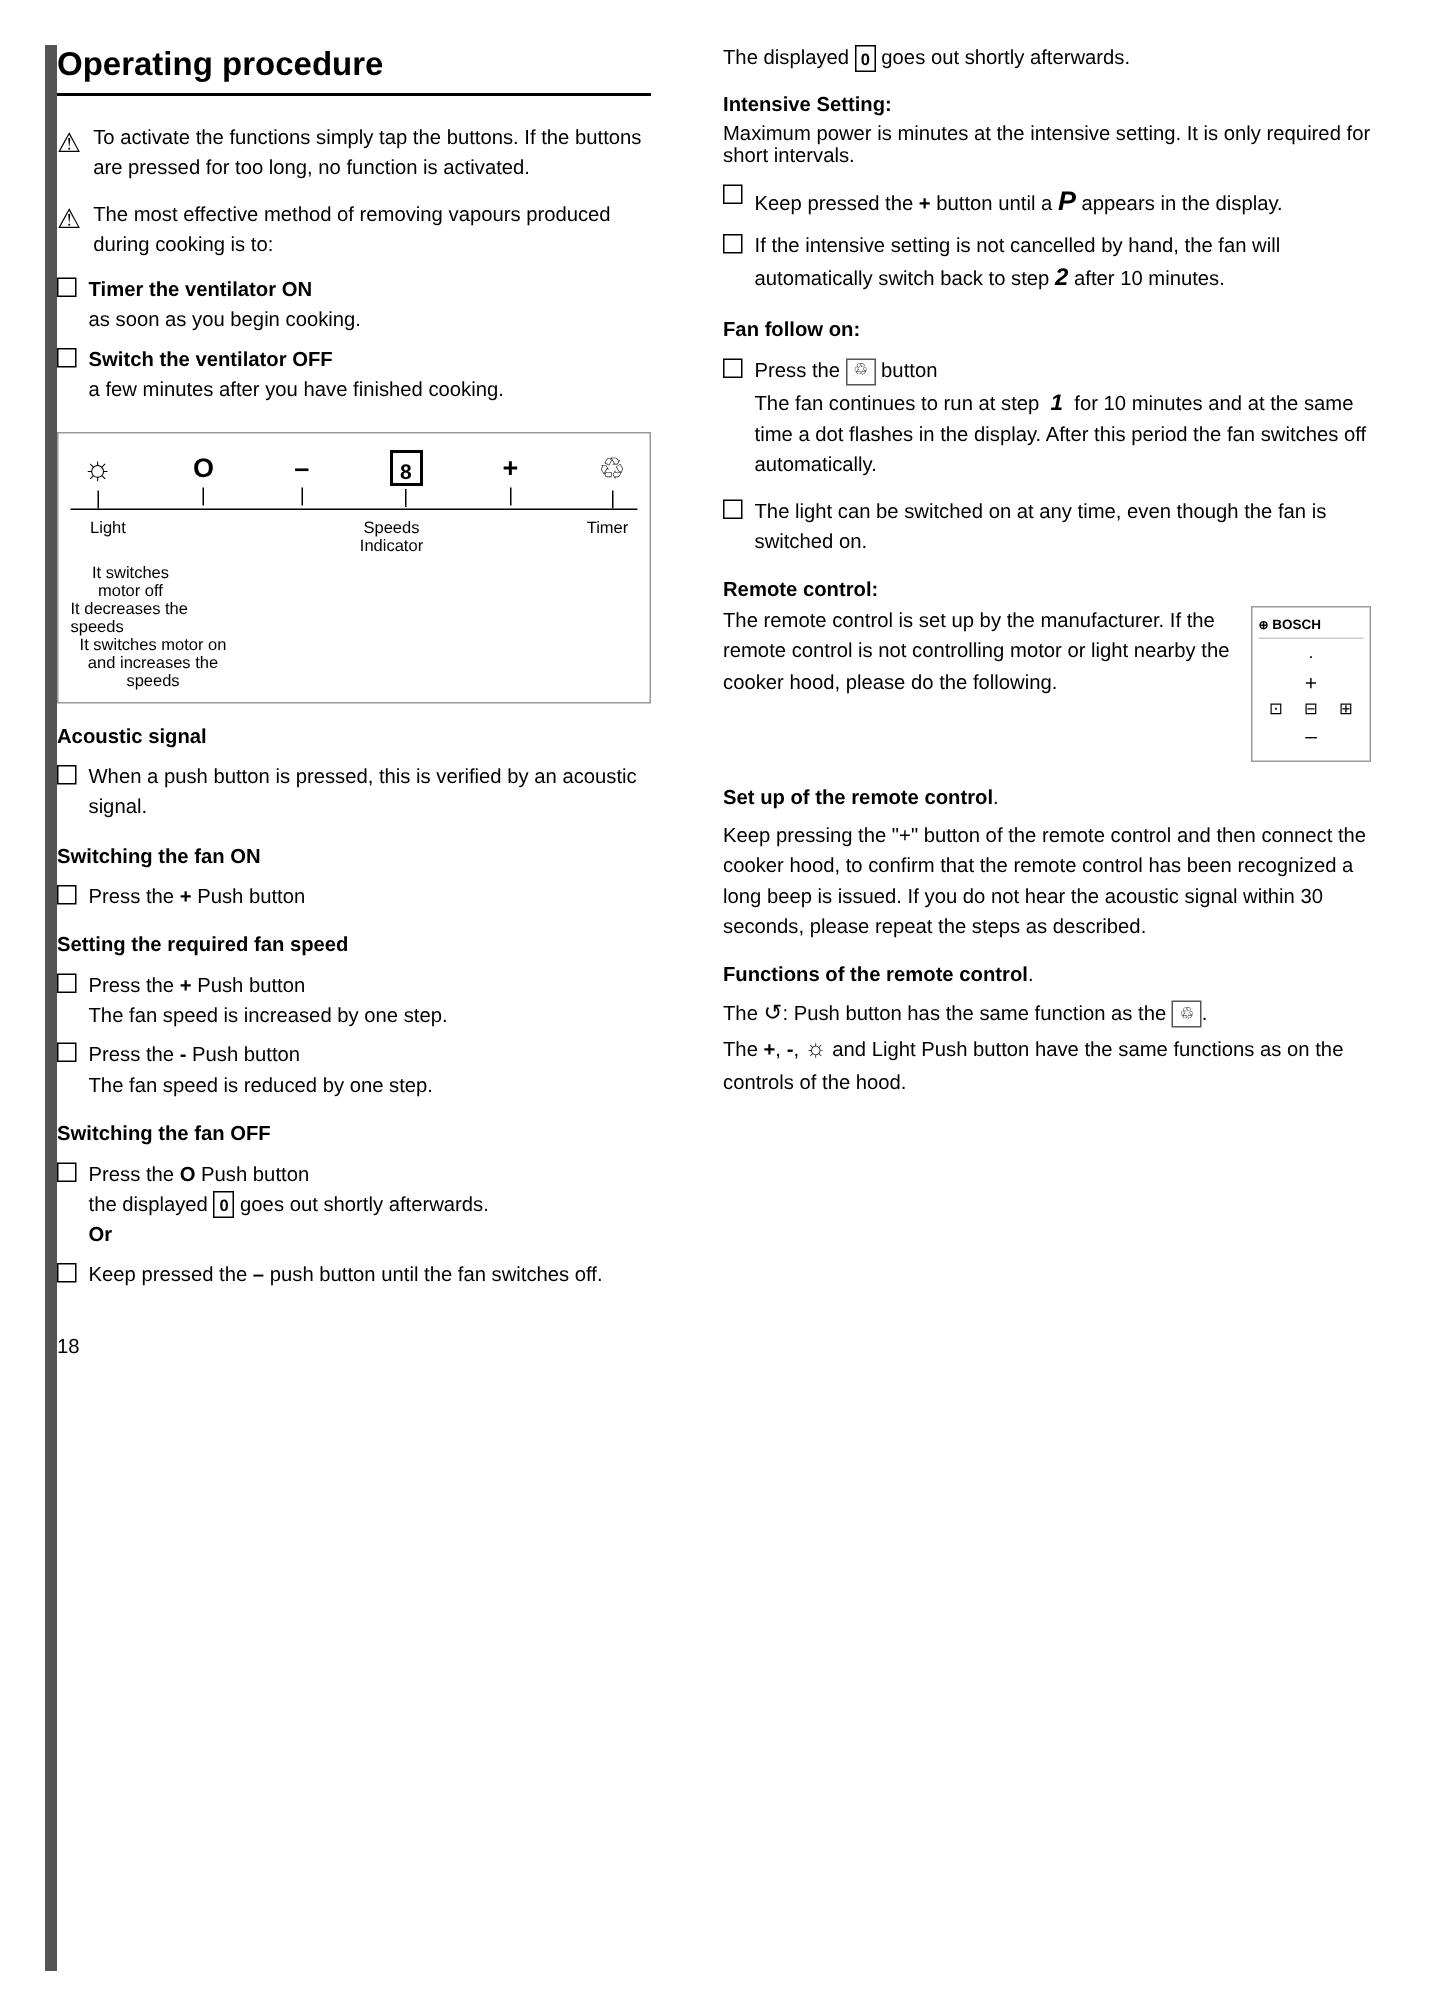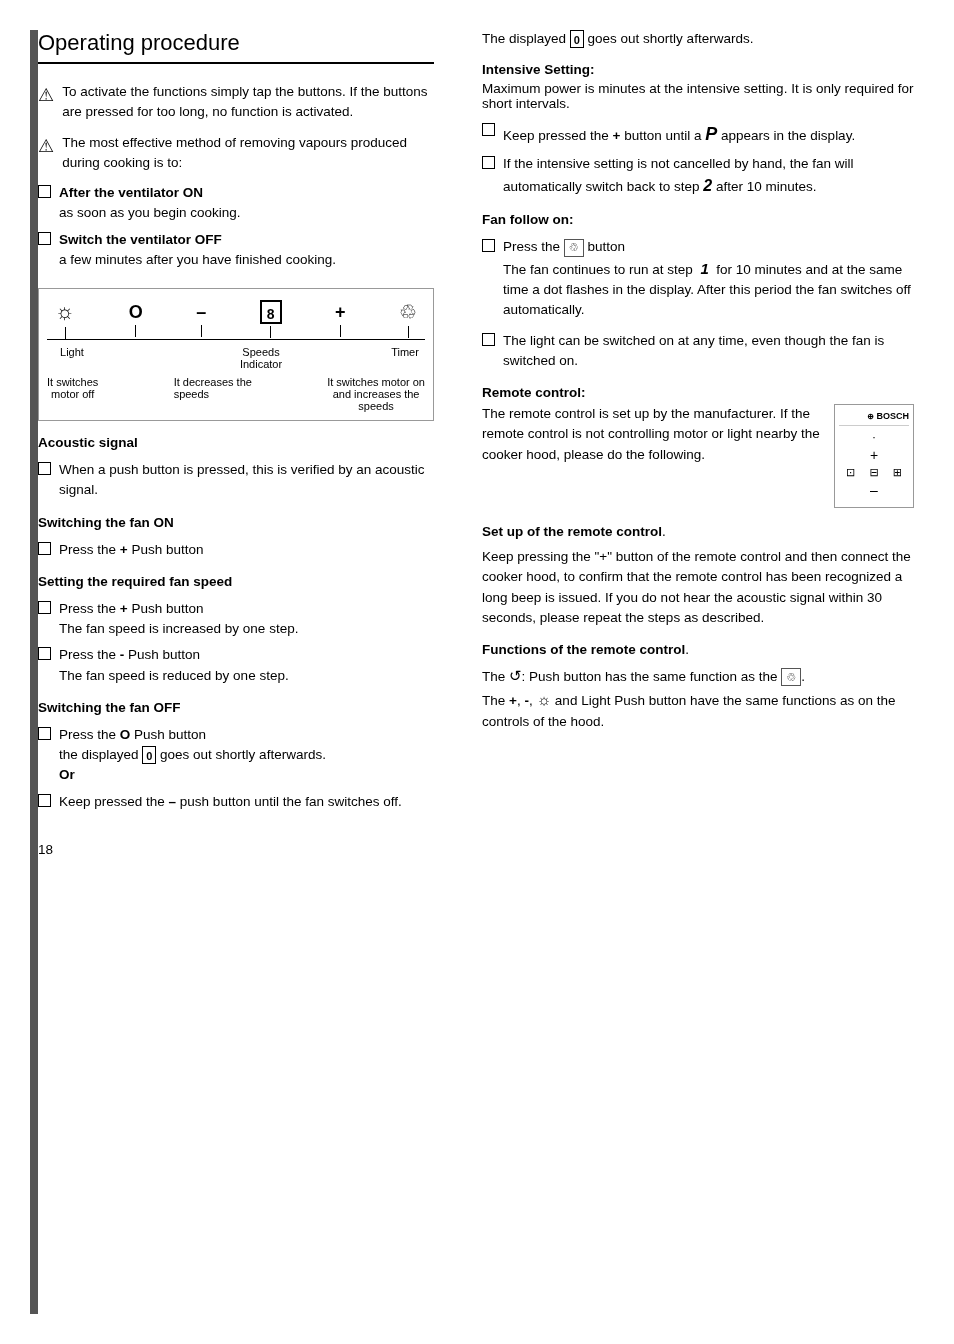--- a/index.html
+++ b/index.html
@@ -30,21 +30,21 @@
       flex-shrink: 0;
       padding-right: 24px;
     }
     .right-col {
       flex: 1;
       padding-left: 24px;
       border-left: none;
     }
     h1.title {
       font-size: 22px;
-      font-weight: normal;
+      font-weight: bold;
       border-bottom: 2px solid #000;
       padding-bottom: 6px;
       margin-bottom: 18px;
     }
     .warning-block {
       display: flex;
       align-items: flex-start;
       gap: 8px;
       margin-bottom: 10px;
     }
@@ -101,21 +101,21 @@
     .remote-control-box {
       border: 1.5px solid #999;
       width: 80px;
       padding: 6px 4px;
       float: right;
       margin-left: 10px;
       margin-bottom: 8px;
       font-size: 10px;
     }
     .remote-control-box .bosch-logo {
-      text-align: right;
+      text-align: left;
       font-size: 9px;
       font-weight: bold;
       border-bottom: 1px solid #ccc;
       padding-bottom: 4px;
       margin-bottom: 4px;
     }
     .page-number {
       margin-top: auto;
       font-size: 13.5px;
       padding-top: 20px;
@@ -174,21 +174,21 @@
 
         <div class="warning-block">
           <span class="warning-icon">⚠</span>
           <span class="warning-text">The most effective method of removing vapours produced during cooking is to:</span>
         </div>
 
         <ul class="bullet-list">
           <li>
             <span class="checkbox"></span>
             <span class="item-text">
-              <span class="bold">After the ventilator ON</span><br>
+              <span class="bold">Timer the ventilator ON</span><br>
               <span>as soon as you begin cooking.</span>
             </span>
           </li>
           <li>
             <span class="checkbox"></span>
             <span class="item-text">
               <span class="bold">Switch the ventilator OFF</span><br>
               <span>a few minutes after you have finished cooking.</span>
             </span>
           </li>
@@ -224,21 +224,21 @@
           </div>
 
           <div style="border-top:1px solid #000;margin: 0 0 6px 0;"></div>
 
           <div style="display:flex; justify-content:space-between; padding:0 0px; margin-bottom:6px;gap:42px;">
             <div style="font-size:11px;text-align:center;min-width:50px;">Light</div>
             <div style="font-size:11px;text-align:center;min-width:60px;margin-left:40px;">Speeds<br>Indicator</div>
             <div style="font-size:11px;text-align:center;min-width:40px;">Timer</div>
           </div>
 
-          <div style="display:flex;justify-content:space-between;font-size:11px;padding:0 0px;">
+          <div style="display:flex;justify-content:space-between;font-size:11px;padding:0 0px;flex-direction:column;">
             <div style="text-align:center;max-width:80px;">It  switches<br>motor off</div>
             <div style="max-width:90px;">It decreases the<br>speeds</div>
             <div style="text-align:center;max-width:110px;">It switches motor on<br>and increases the<br>speeds</div>
           </div>
         </div>
 
         <div class="section-heading">Acoustic signal</div>
         <ul class="bullet-list">
           <li>
             <span class="checkbox"></span>

